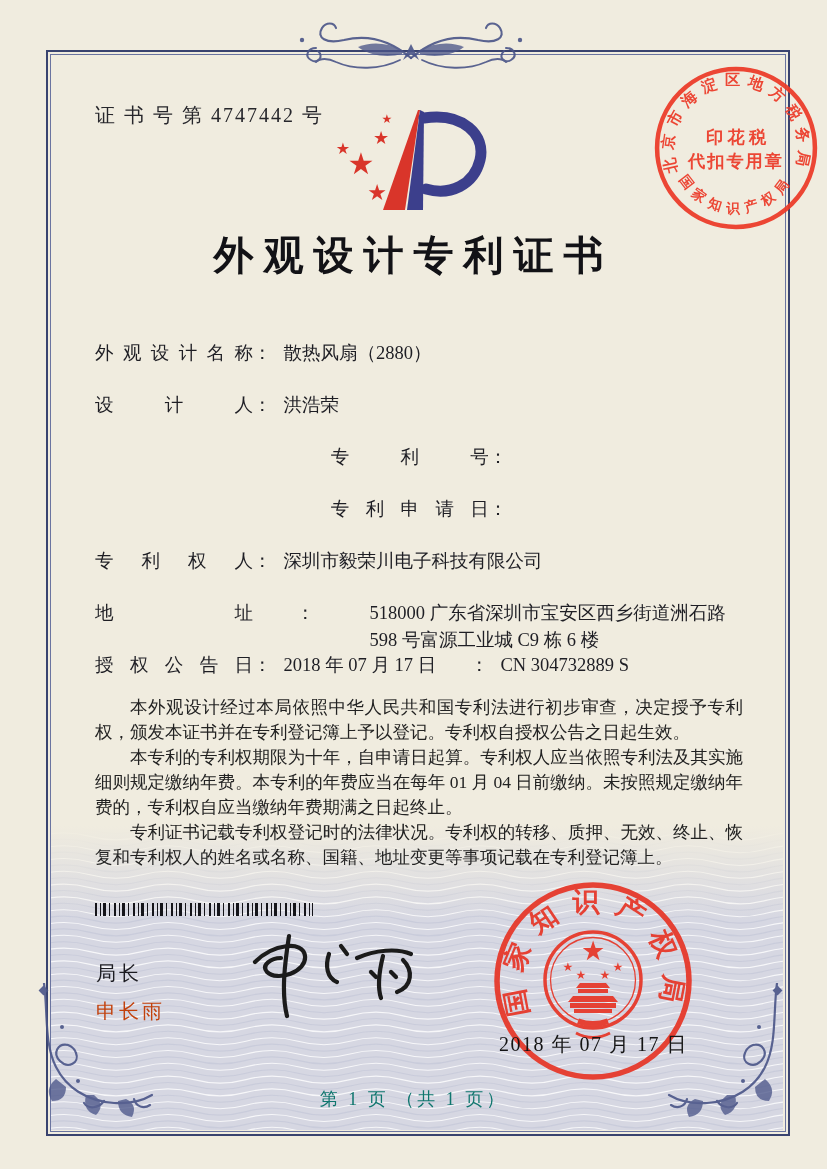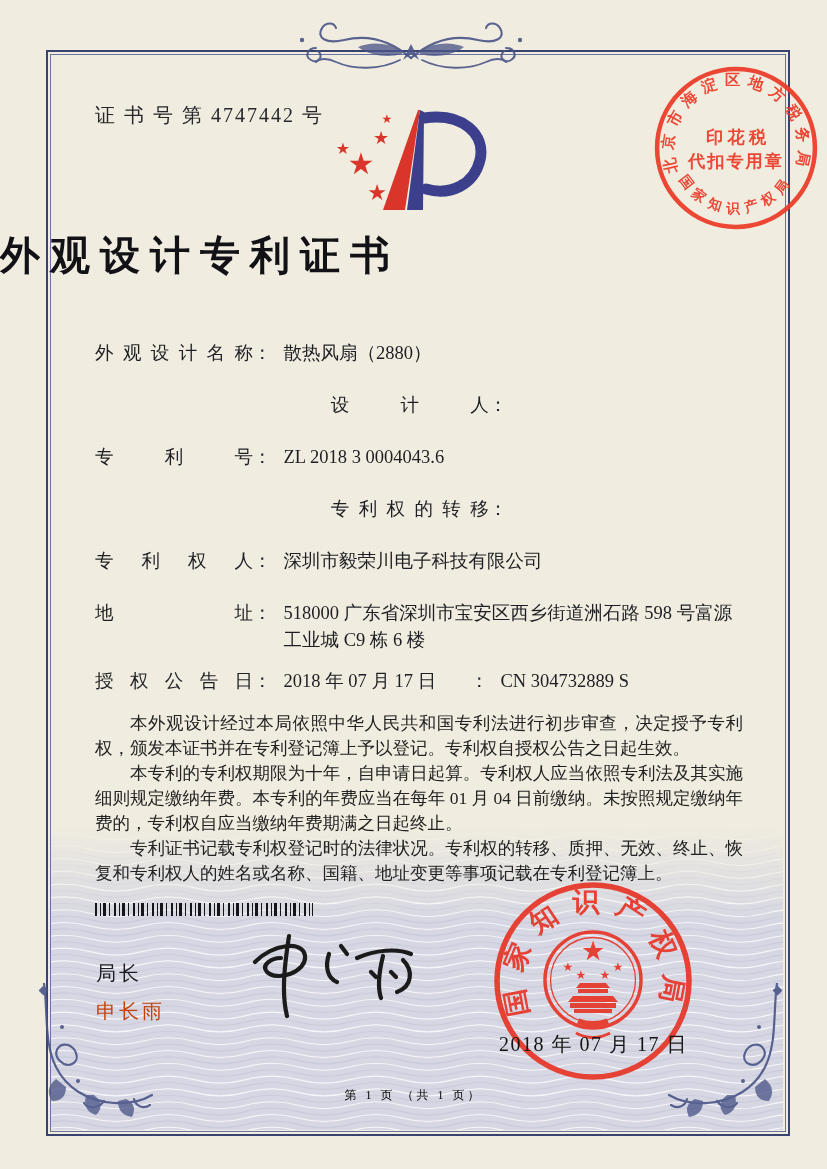--- a/index.html
+++ b/index.html
@@ -10,26 +10,26 @@
   .frame{position:absolute;left:46px;top:50px;width:740px;height:1082px;
          border:2.5px solid #39436f;}
   .frame::after{content:"";position:absolute;inset:2px;border:1px solid #6a74a0;}
 
   .waves{position:absolute;left:50px;top:826px;width:733px;height:304px;
          background:#d6d7e2;overflow:hidden;}
   .waves-fade{position:absolute;left:50px;top:826px;width:733px;height:95px;
          background:linear-gradient(#f0ecdf 0%,rgba(240,236,223,0) 100%);}
 
   .cert-no{position:absolute;left:95px;top:102px;font-size:20px;letter-spacing:2px;color:#26262b;}
-  .title{position:absolute;left:0;top:228px;width:827px;text-align:left;
+  .title{position:absolute;left:0;top:228px;width:827px;text-align:center;
          font-size:40px;font-weight:bold;letter-spacing:10px;color:#121216;}
 
   .content{position:absolute;left:95px;top:340px;width:648px;font-size:18.5px;}
   .frow{display:flex;margin-bottom:25px;line-height:27px;justify-content:center;}
-  .frow.addr{margin-bottom:16px;}
+  .frow.addr{margin-bottom:0;gap:43px;}
   .flabel{flex:none;width:158px;text-align:justify;text-align-last:justify;}
   .fcolon{flex:none;}
   .fvalue{margin-left:12px;width:470px;}
   .grant{position:relative;display:flex;line-height:27px;margin-top:-2px;}
   .grant .pair{display:flex;font-family:Liberation Serif, serif;}
   .grant .pair.right{position:absolute;left:375px;top:0;}
   .grant .pair.right .flabel{width:148px;}
   .paras{margin-top:16px;font-size:17.5px;line-height:25px;color:#222;}
   .paras p{margin:0;text-indent:2em;text-align:justify;}
 
@@ -38,21 +38,21 @@
        repeating-linear-gradient(90deg,#15151a 0 2px,rgba(0,0,0,0) 2px 5px,
          #15151a 5px 6px,rgba(0,0,0,0) 6px 8px,
          #15151a 8px 11px,rgba(0,0,0,0) 11px 14px,
          #15151a 14px 15px,rgba(0,0,0,0) 15px 19px);}
 
   .signer-title{position:absolute;left:96px;top:960px;font-size:20px;letter-spacing:3px;color:#1c1c22;text-align:right;}
   .signer-name{position:absolute;left:96px;top:998px;font-size:20px;letter-spacing:3px;color:#c2410c;}
   .signature{position:absolute;left:225px;top:928px;}
   .stamp-date{position:absolute;left:499px;top:1031px;font-size:20px;letter-spacing:1.5px;color:#141414;z-index:6;}
   .footer{position:absolute;left:0;top:1087px;width:827px;text-align:center;
-          font-size:12px;letter-spacing:3px;color:#000000;}
+          font-size:18px;letter-spacing:3px;color:#0f766e;}
 
   .logo{position:absolute;left:323px;top:108px;}
   .tax-seal{position:absolute;left:650px;top:62px;z-index:5;}
   .office-seal{position:absolute;left:488px;top:876px;z-index:5;}
   .orn-top{position:absolute;left:282px;top:20px;}
   .orn-bl{position:absolute;left:34px;top:983px;}
   .orn-br{position:absolute;left:667px;top:983px;transform:scaleX(-1);}
 </style>
 </head>
 <body>
@@ -197,28 +197,28 @@
 
   <div class="content">
     <div class="frow">
       <span class="flabel">外观设计名称</span>
         <span class="fcolon">：</span>
       <span class="fvalue">散热风扇（2880）</span>
     </div>
     <div class="frow">
       <span class="flabel">设 计 人</span>
         <span class="fcolon">：</span>
+      <span class="fvalue">洪浩荣</span>
     </div>
     <div class="frow">
       <span class="flabel">专 利 号</span>
         <span class="fcolon">：</span>
-      <span class="fvalue">ZL 2018 3 0004043.6</span>
-    </div>
-    <div class="frow">
-      <span class="flabel">专利权的转移</span>
+    </div>
+    <div class="frow">
+      <span class="flabel">专利申请日</span>
         <span class="fcolon">：</span>
     </div>
     <div class="frow">
       <span class="flabel">专 利 权 人</span>
         <span class="fcolon">：</span>
       <span class="fvalue">深圳市毅荣川电子科技有限公司</span>
     </div>
     <div class="frow addr">
       <span class="flabel">地 址</span>
         <span class="fcolon">：</span>

